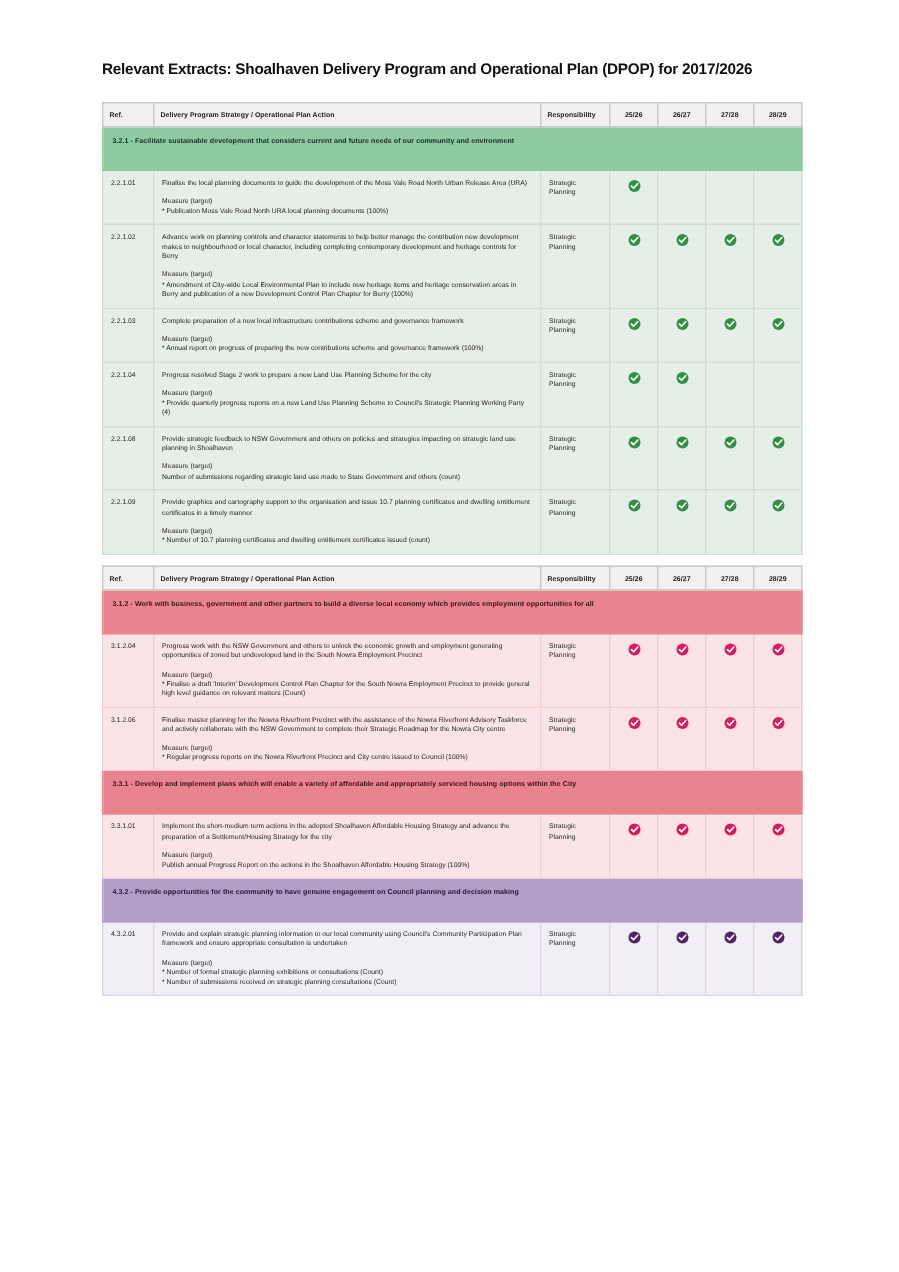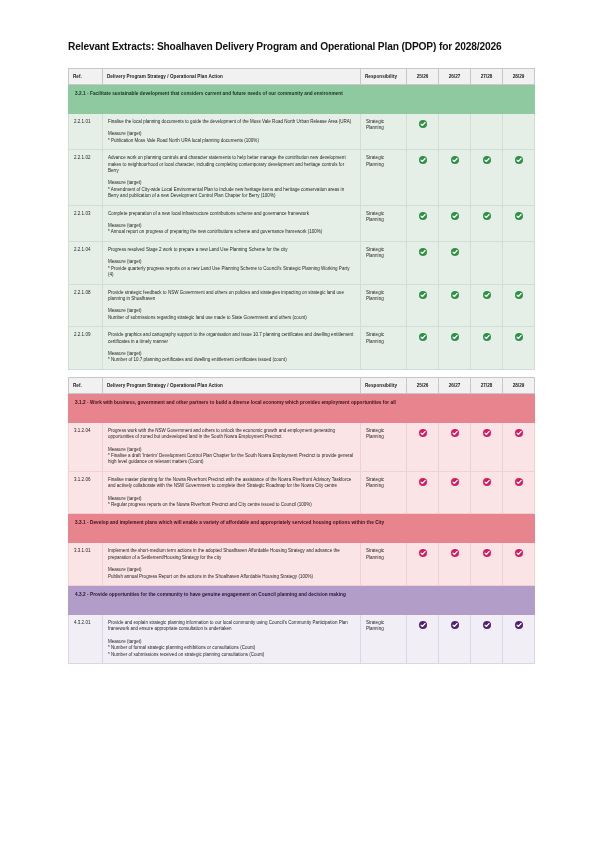--- a/index.html
+++ b/index.html
@@ -105,21 +105,21 @@
   .tick svg { position: absolute; left: 0; top: 0; }
   .tick.green  { background: #2e9146; }
   .tick.red    { background: #d81b5e; }
   .tick.purple { background: #4f2170; }
 </style>
 </head>
 <body>
 
 <div class="page">
 
-  <div class="doc-title">Relevant Extracts: Shoalhaven Delivery Program and Operational Plan (DPOP) for 2028/2026</div>
+  <div class="doc-title">Relevant Extracts: Shoalhaven Delivery Program and Operational Plan (DPOP) for 2017/2026</div>
 
   <div class="tables">
       <table class="dpop">
         <colgroup>
           <col class="c-ref">
           <col class="c-act">
           <col class="c-resp">
           <col class="c-yr">
           <col class="c-yr">
           <col class="c-yr">

